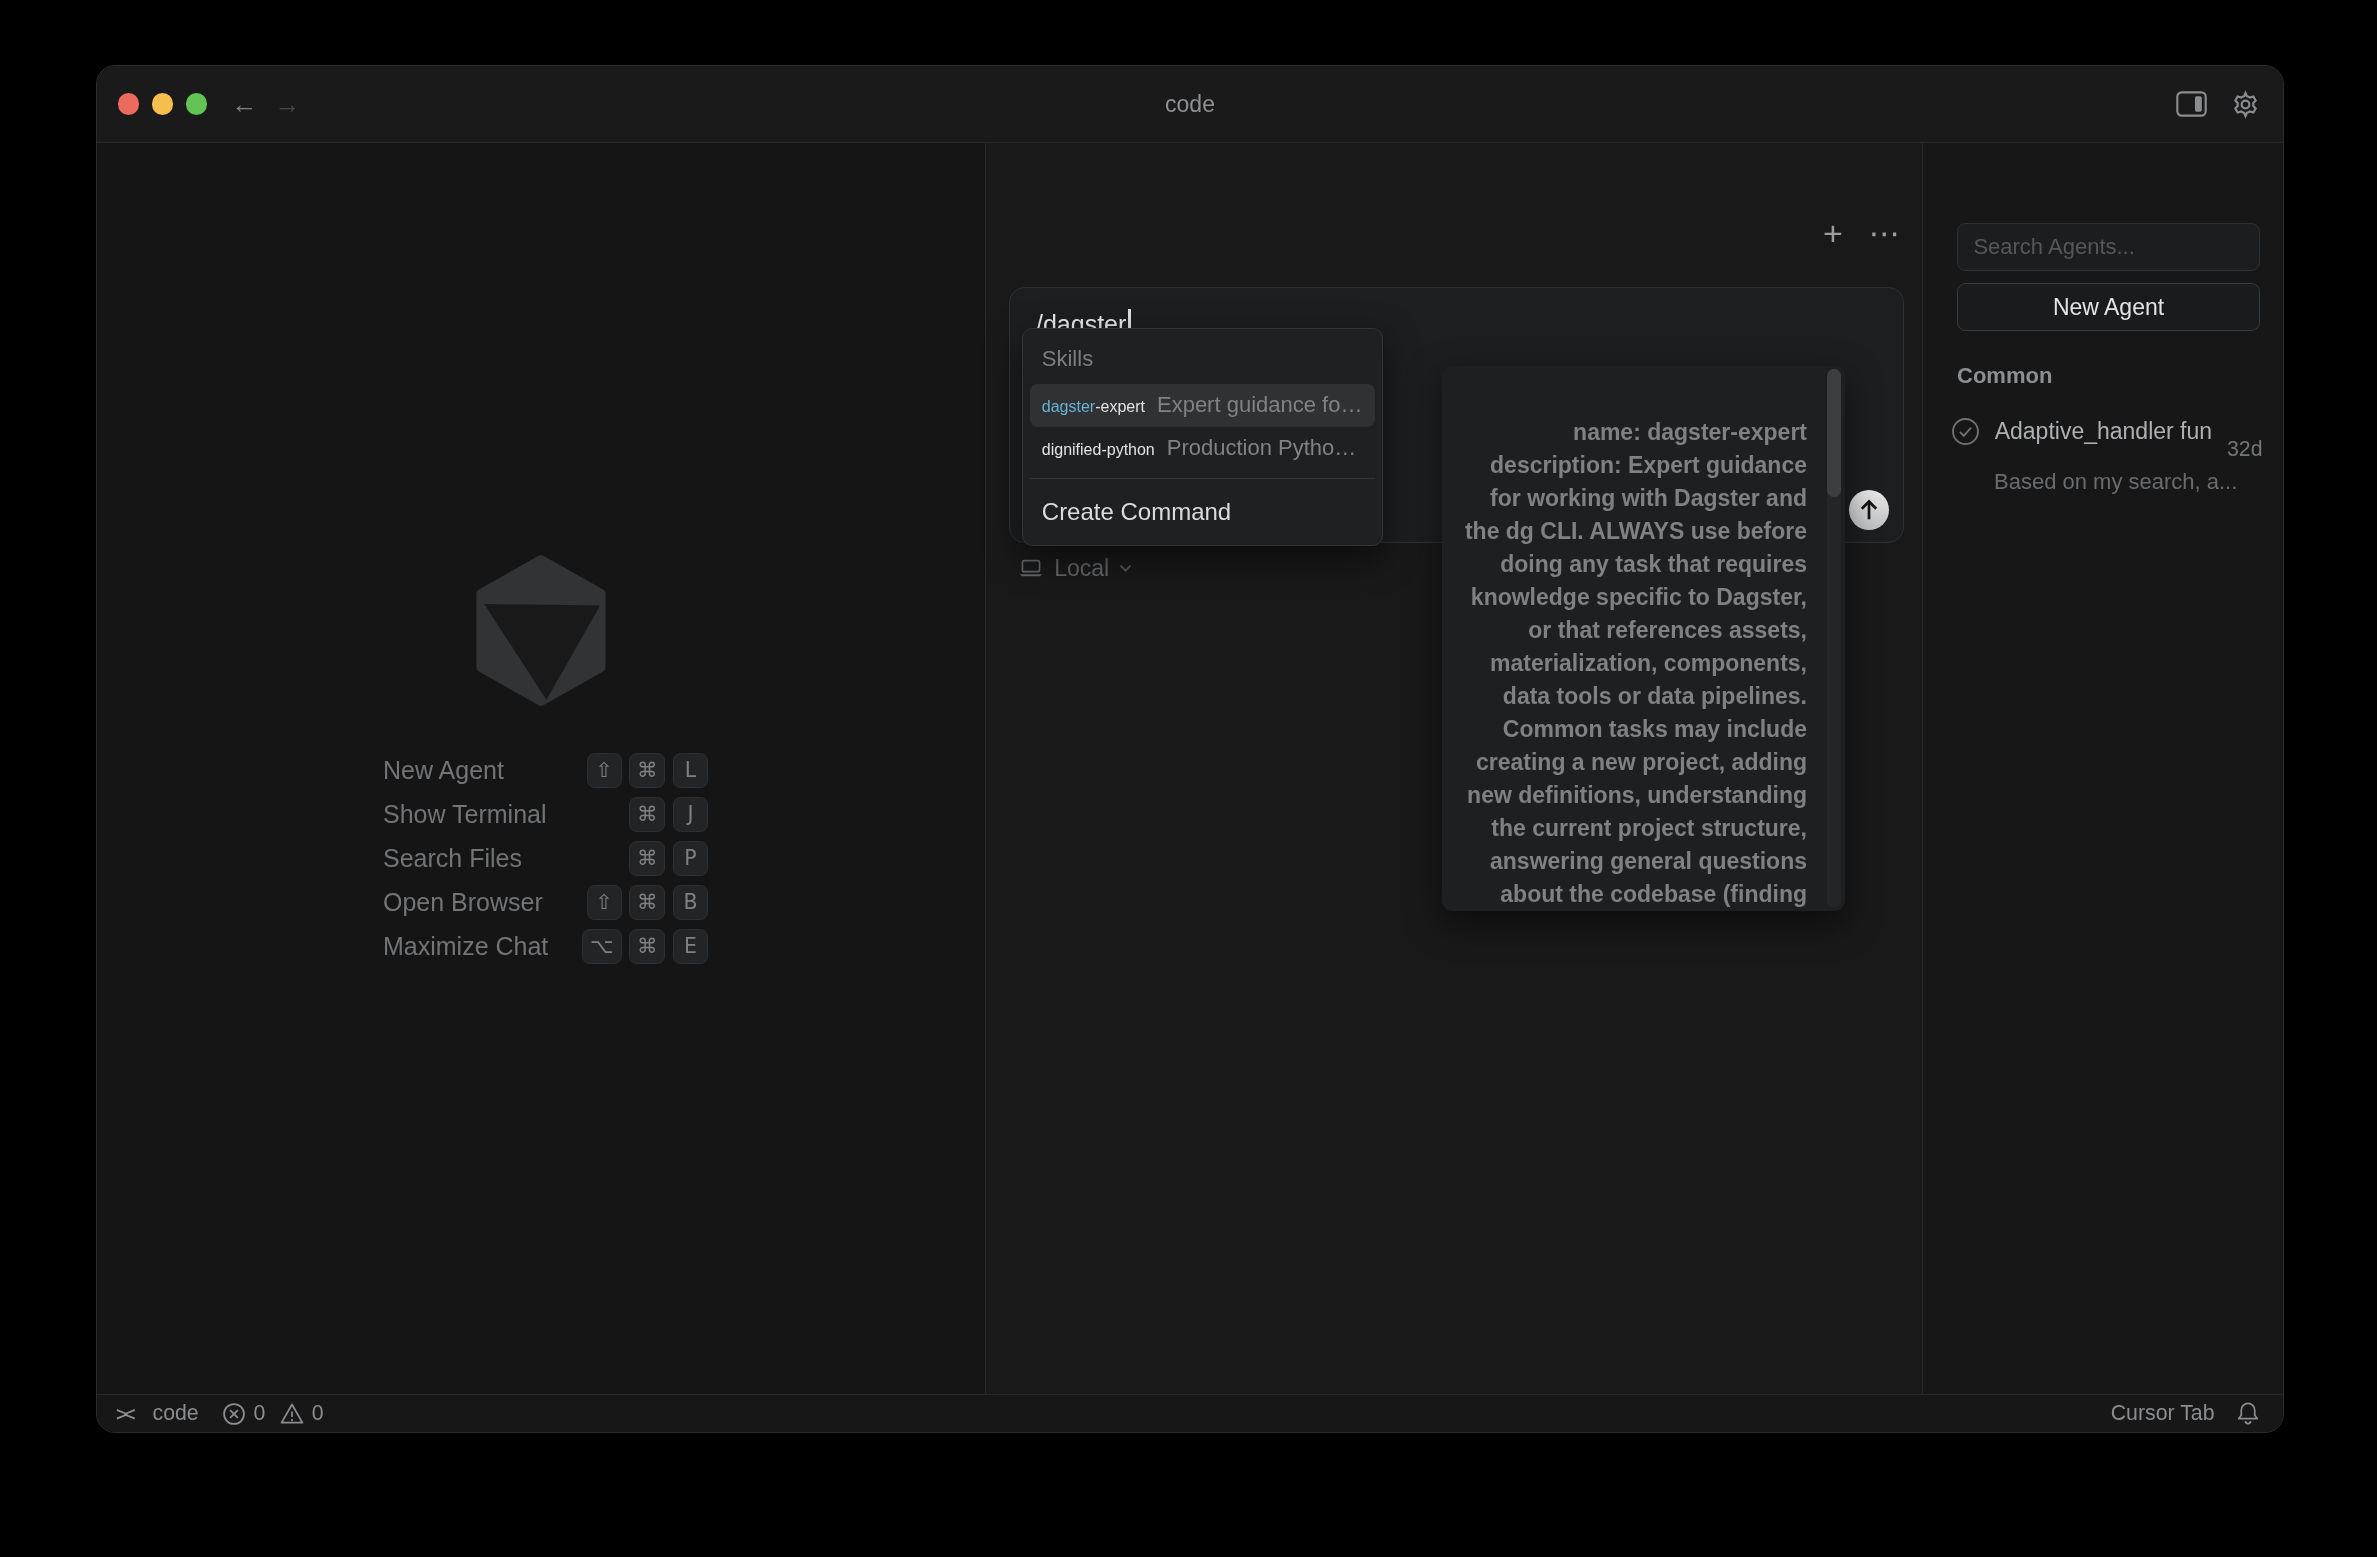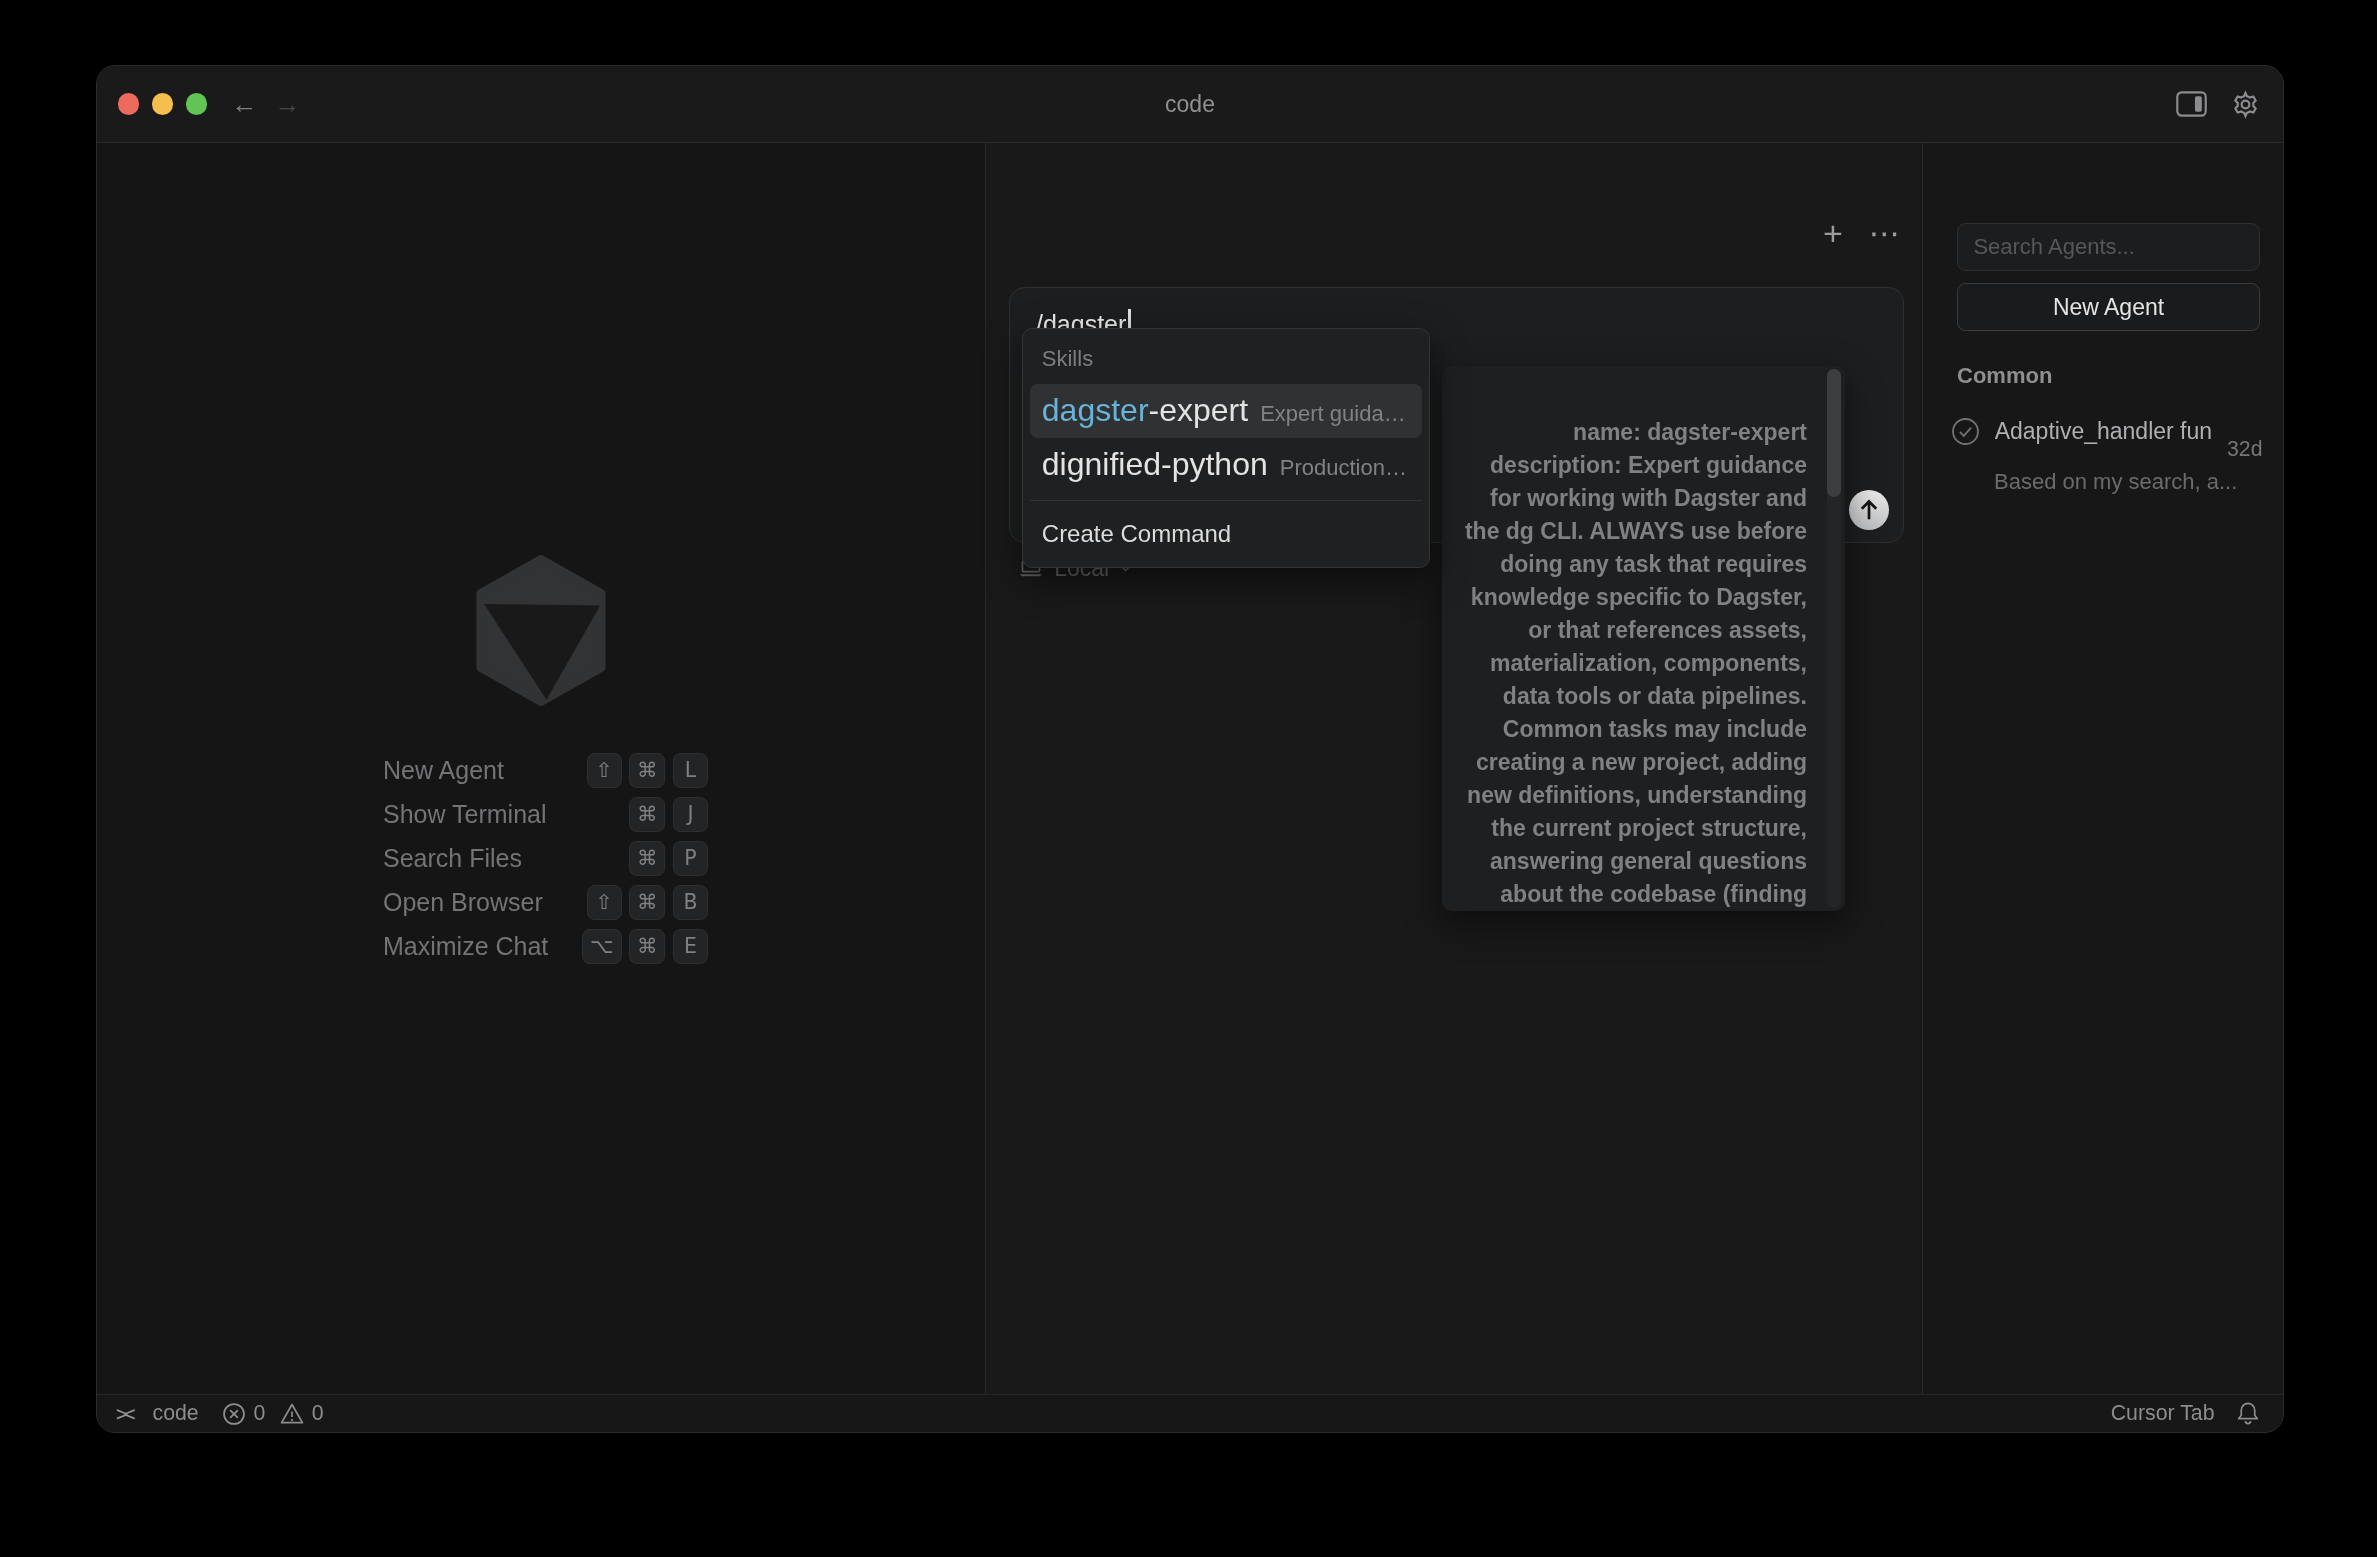--- a/index.html
+++ b/index.html
@@ -51,26 +51,26 @@
   .chat-bottom { position:absolute; left:13.7px; right:13.7px; bottom:12px; display:flex; align-items:center; }
   .mode-pill { display:flex; align-items:center; gap:8.5px; background:#2a2b2c; border-radius:19px;
     padding:6px 15.4px 6px 12px; color:#b7b9bb; font-size:23px; }
   .infinity { font-family:"DejaVu Sans", sans-serif; font-size:24px; color:#b7b9bb; }
   .model-select { display:flex; align-items:center; gap:8.5px; margin-left:22px; color:#8a8c8e; font-size:23px; }
   .send-btn { position:absolute; right:0; bottom:0; width:40px; height:40px; border-radius:50%;
     background:linear-gradient(180deg,#e9e9ea,#bfc0c1); display:flex; align-items:center; justify-content:center; }
   .env-row { position:absolute; left:32px; top:412px; display:flex; align-items:center; gap:10.2px; color:#636567; font-size:23px; }
 
   
-  .dropdown { position:absolute; left:36px; top:185px; width:408px; background:#1f2021; border:0.9px solid #333435;
+  .dropdown { position:absolute; left:36px; top:185px; width:361px; background:#1f2021; border:0.9px solid #333435;
     border-radius:10.2px; box-shadow:0 12px 34px rgba(0,0,0,.55); padding:6.8px; z-index:5; }
   .dd-header { color:#7b7d7f; font-size:22px; padding:10.2px 12px 12px; }
   .dd-item { display:flex; align-items:baseline; gap:12px; padding:8.5px 12px; border-radius:7.7px; white-space:nowrap; overflow:hidden; }
   .dd-item.selected { background:#2f3132; }
-  .dd-name { font-size:32px; color:#e3e3e3; }
+  .dd-name { font-size:16px; color:#e3e3e3; }
   .dd-name .match { color:#69b3d8; }
   .dd-desc { font-size:22px; color:#808284; overflow:hidden; text-overflow:ellipsis; }
   .dd-divider { height:0.9px; background:#333435; margin:8.5px 0; }
   .dd-footer { color:#dcdcdc; font-size:24px; padding:10.2px 12px 12px; }
 
   
   .tooltip { position:absolute; left:456px; top:223px; width:403px; height:545px; background:#1e1f20;
     border-radius:10.2px; box-shadow:0 12px 34px rgba(0,0,0,.5); z-index:4; overflow:hidden;text-align:right; }
   .tooltip-text { position:absolute; left:13.7px; right:38px; top:50px; color:#7f8183; font-size:23px; font-weight:bold;
     line-height:33px; white-space:pre-line; }

